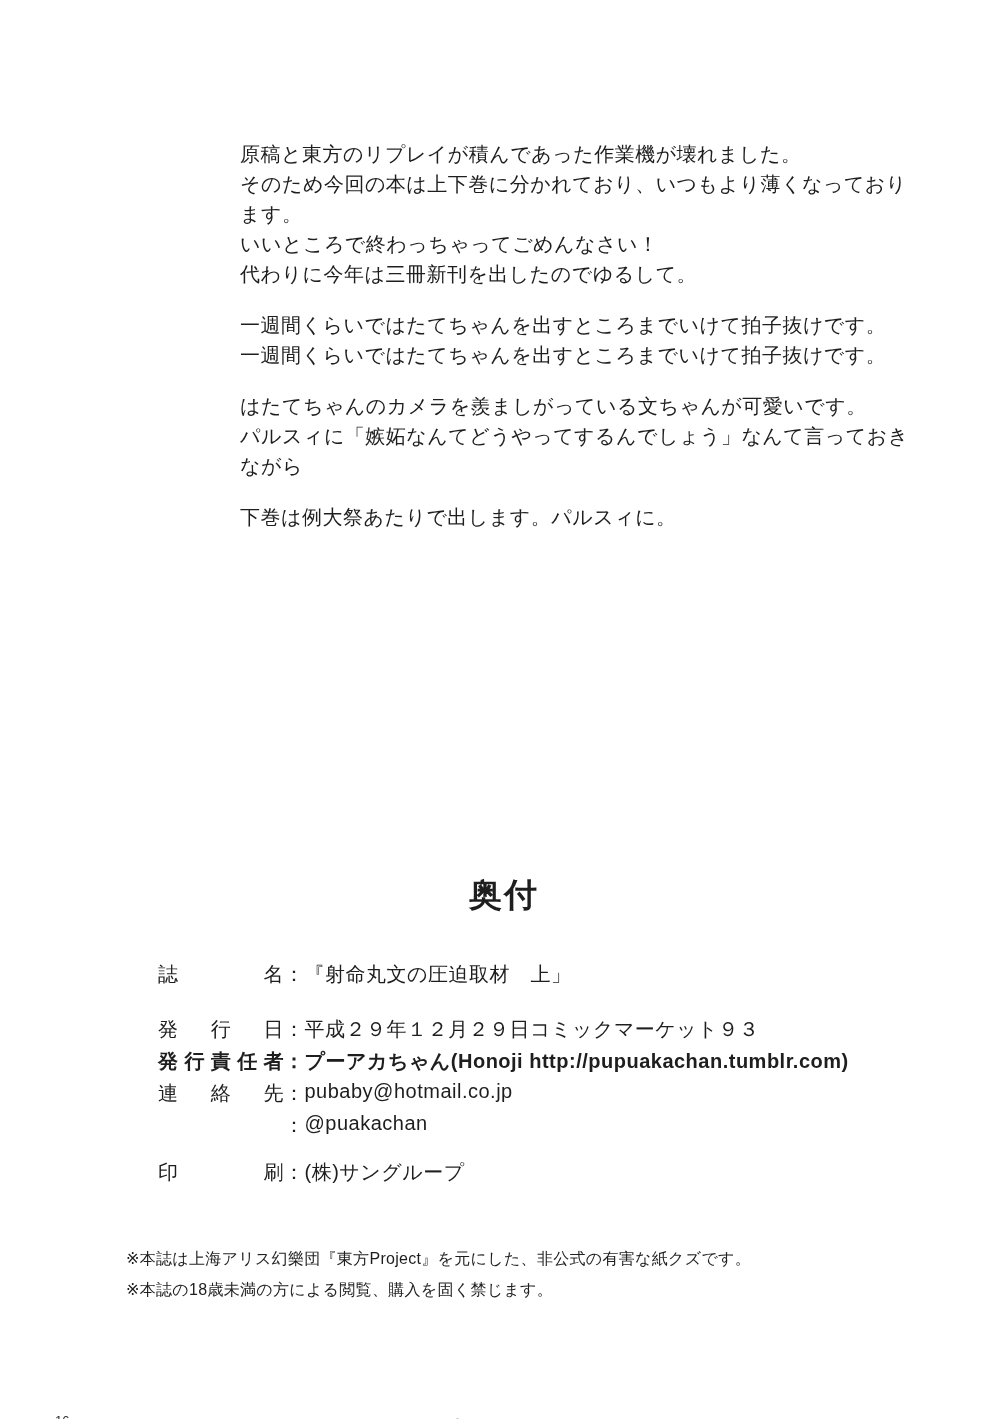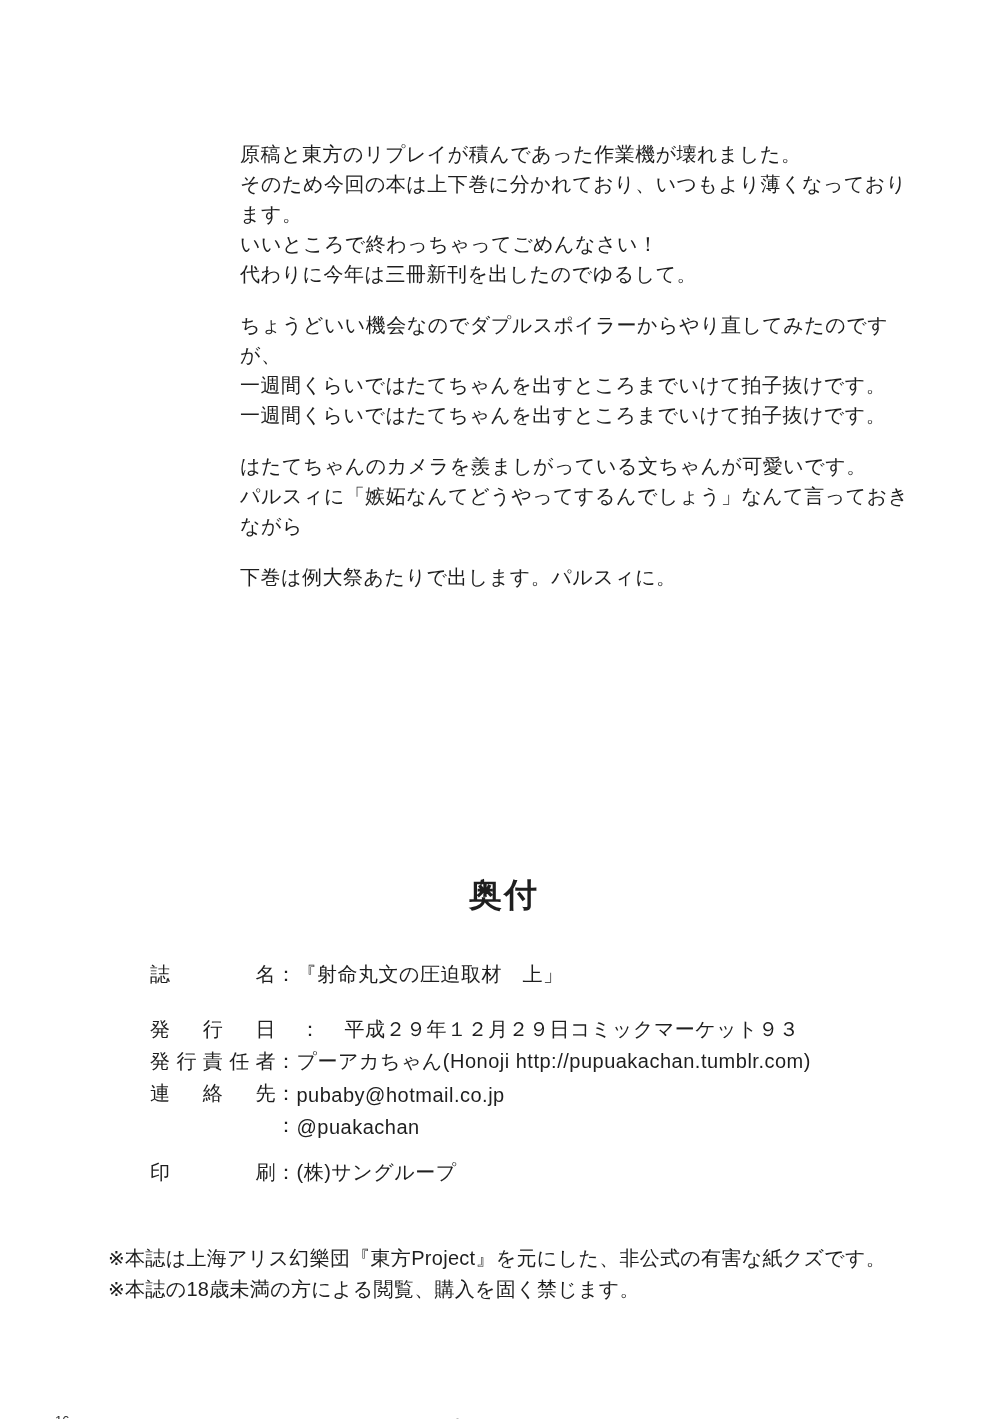--- a/index.html
+++ b/index.html
@@ -35,40 +35,40 @@
     letter-spacing: 2px;
   }
   .colophon {
     position: absolute;
     left: 150px;
     top: 930px;
     width: 780px;
     font-size: 20px;
     letter-spacing: 0.5px;
   }
-  .colophon .row { position: absolute; left: 0; white-space: nowrap; display: flex; align-items: flex-end; }
+  .colophon .row { position: absolute; left: 8px; white-space: nowrap; display: flex; }
   .colophon .row:nth-child(1) { top: 0; }
-  .colophon .row:nth-child(2) { top: 55px; gap: 24px; }
-  .colophon .row:nth-child(3) { top: 87px; }
+  .colophon .row:nth-child(2) { top: 55px; }
+  .colophon .row:nth-child(3) { top: 87px; font-weight: bold; }
   .colophon .row:nth-child(4) { top: 119px; }
   .colophon .row:nth-child(5) { top: 151px; }
   .colophon .row:nth-child(6) { top: 198px; }
   .colophon .label {
     display: inline-block;
     width: 126px;
     text-align: justify;
     text-align-last: justify;
     -moz-text-align-last: justify;
   }
   .disclaimer {
     position: absolute;
-    left: 108px;
+    left: 126px;
     top: 1212px;
     width: 800px;
-    font-size: 20px;
+    font-size: 16px;
     line-height: 31px;
     letter-spacing: 0.3px;
   }
   .page-number {
     position: absolute;
     left: 55px;
     top: 1382px;
     font-size: 13px;
     color: #2a2a2a;
   }
@@ -88,21 +88,20 @@
 <div class="page">
 
   <div class="afterword">
     <div class="para">
       <div>原稿と東方のリプレイが積んであった作業機が壊れました。</div>
       <div>そのため今回の本は上下巻に分かれており、いつもより薄くなっております。</div>
       <div>いいところで終わっちゃってごめんなさい！</div>
       <div>代わりに今年は三冊新刊を出したのでゆるして。</div>
     </div>
     <div class="para">
-      <div>ちょうどいい機会なのでダプルスポイラーからやり直してみたのですが、</div>
       <div>一週間くらいではたてちゃんを出すところまでいけて拍子抜けです。</div>
       <div>一週間くらいではたてちゃんを出すところまでいけて拍子抜けです。</div>
     </div>
     <div class="para">
       <div>はたてちゃんのカメラを羨ましがっている文ちゃんが可愛いです。</div>
       <div>パルスィに「嫉妬なんてどうやってするんでしょう」なんて言っておきながら</div>
     </div>
     <div class="para">
       <div>下巻は例大祭あたりで出します。パルスィに。</div>
     </div>

